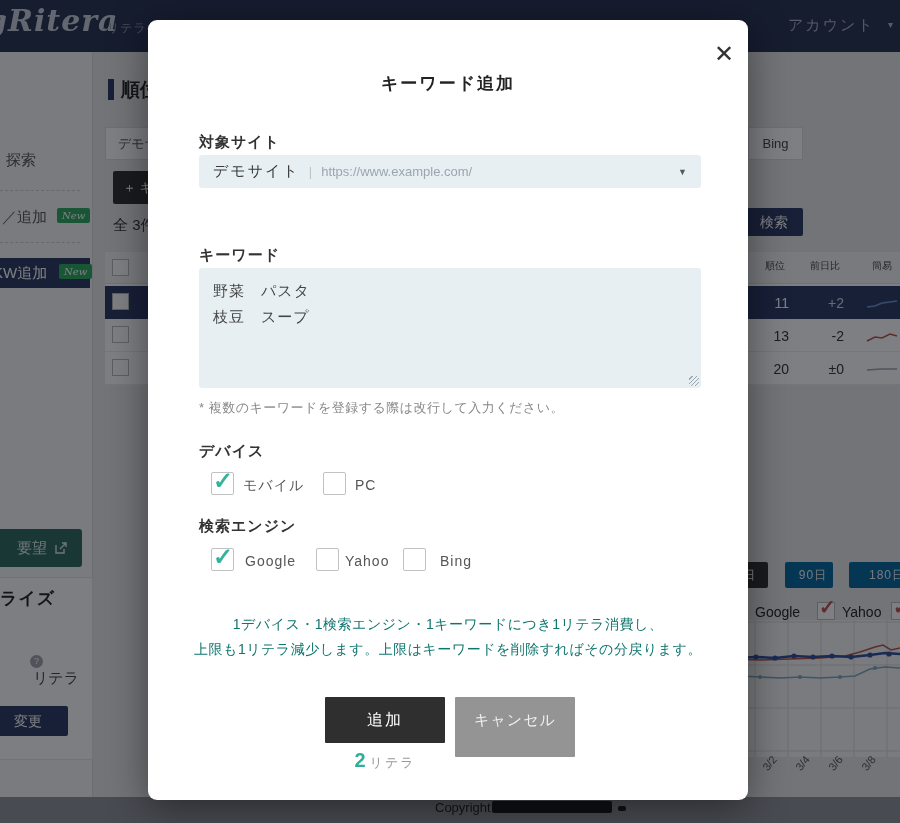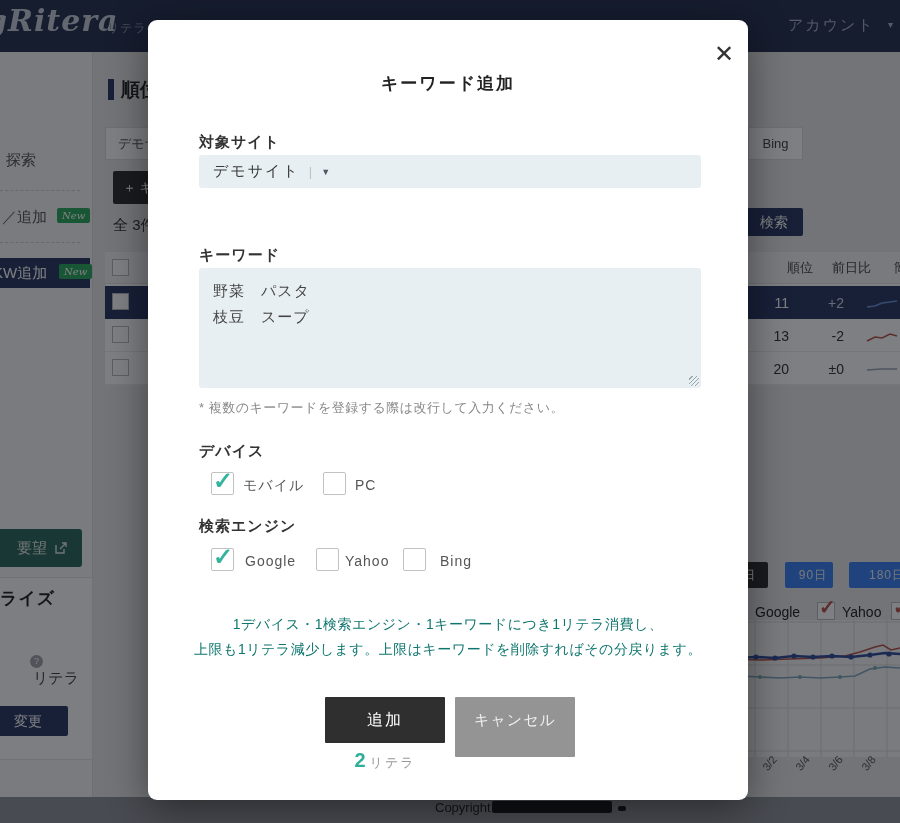--- a/index.html
+++ b/index.html
@@ -44,30 +44,30 @@
   .tab-demo { left:105px; top:127px; width:90px; padding-left:12px; }
   .tab-bing { left:748px; top:127px; width:55px; text-align:center; color:#444; }
   .add-kw-btn { left:113px; top:171px; width:150px; height:33px; background:#2f2f2f; border-radius:2px;
                 color:#fff; font-size:13px; line-height:33px; padding-left:10px; white-space:nowrap; cursor:pointer; }
   .total-count { left:113px; top:216px; font-size:15px; color:#333; white-space:nowrap; }
   .search-btn { left:745px; top:208px; width:58px; height:28px; background:#2b3a64; border-radius:2px;
                 color:#fff; font-size:14px; text-align:center; line-height:28px; cursor:pointer; }
 
   .table-panel { left:105px; top:252px; width:795px; height:133px; background:#fff; border-top:1px solid #e0e0e0; }
   .thead { left:105px; top:252px; width:795px; height:32px; background:#f3f4f6; border-bottom:1px solid #e3e3e3; }
-  .th { font-size:13px; color:#444; white-space:nowrap;margin-left:22px; }
+  .th { font-size:10px; color:#444; white-space:nowrap; }
   .row-sel { left:105px; top:286px; width:795px; height:33px; background:#2b3a64; }
   .trow { left:105px; width:795px; height:33px; background:#fff; border-bottom:1px solid #ececec; }
   .cellnum { font-size:14px; text-align:right; width:26px; white-space:nowrap; }
   .small-cb { width:17px; height:17px; background:#fff; border:1px solid #bbb; }
 
   .range-btn { top:562px; height:26px; border-radius:2px; font-size:12px; text-align:center;
                line-height:26px; cursor:pointer; letter-spacing:1px; }
   .rb-active { background:#2f2f2f; color:#fff; }
-  .rb-idle { background:#3b82f6; color:#eee;padding-left:8px; }
+  .rb-idle { background:#0369a1; color:#eee;padding-left:8px; }
   .toggle-label { font-size:14px; color:#222; }
 
   .x-label { font-size:11px; color:#555; transform:rotate(-50deg); transform-origin:left top; white-space:nowrap; }
 
   
   .footer-bar { left:0; top:797px; width:900px; height:26px; background:#8f9298; }
   .copyright { left:435px; top:800px; font-size:13px; color:#1e1e1e; }
   .redact { background:#17181c; border-radius:2px; }
 
   
@@ -243,20 +243,21 @@
 <div class="abs backdrop"></div>
 
 <div class="abs modal">
   <div class="abs close-x">✕</div>
   <div class="abs m-title">キーワード追加</div>
 
   <div class="abs m-label" style="top:113px;">対象サイト</div>
   <div class="abs site-select">
     <span class="site-name">デモサイト</span>
     <span class="site-sep">|</span>
+    <span class="site-url">https://www.example.com/</span>
     <span class="sel-caret">▼</span>
   </div>
 
   <div class="abs m-label" style="top:226px;">キーワード</div>
   <div class="abs kw-area-wrap">
     <textarea class="kw-area" style="">野菜　パスタ
 枝豆　スープ</textarea>
     <span class="grip"></span>
   </div>
   <div class="abs m-note">* 複数のキーワードを登録する際は改行して入力ください。</div>

